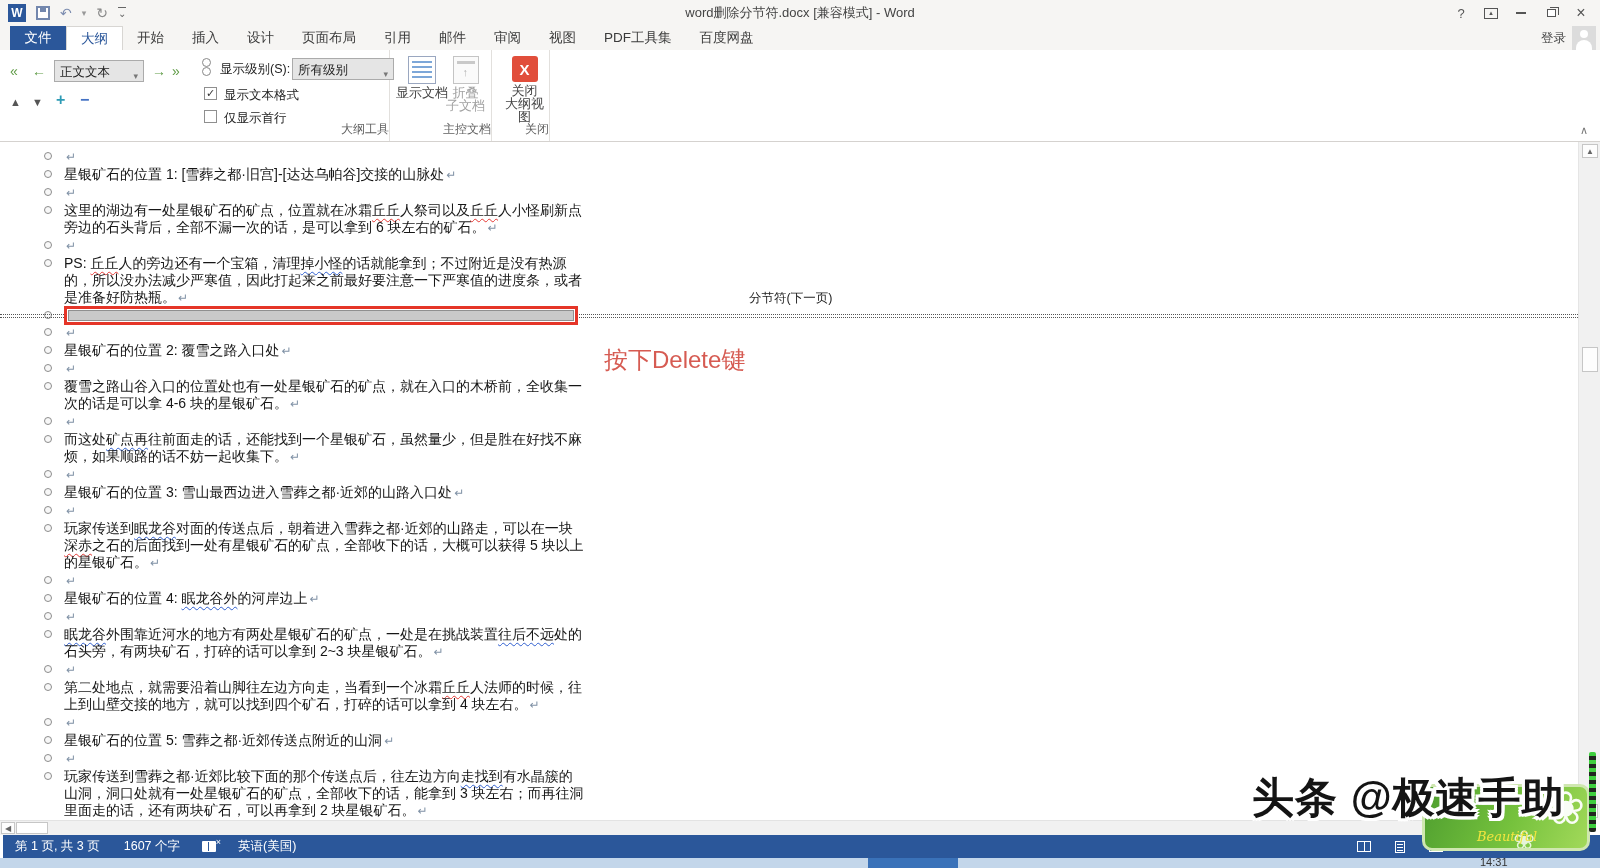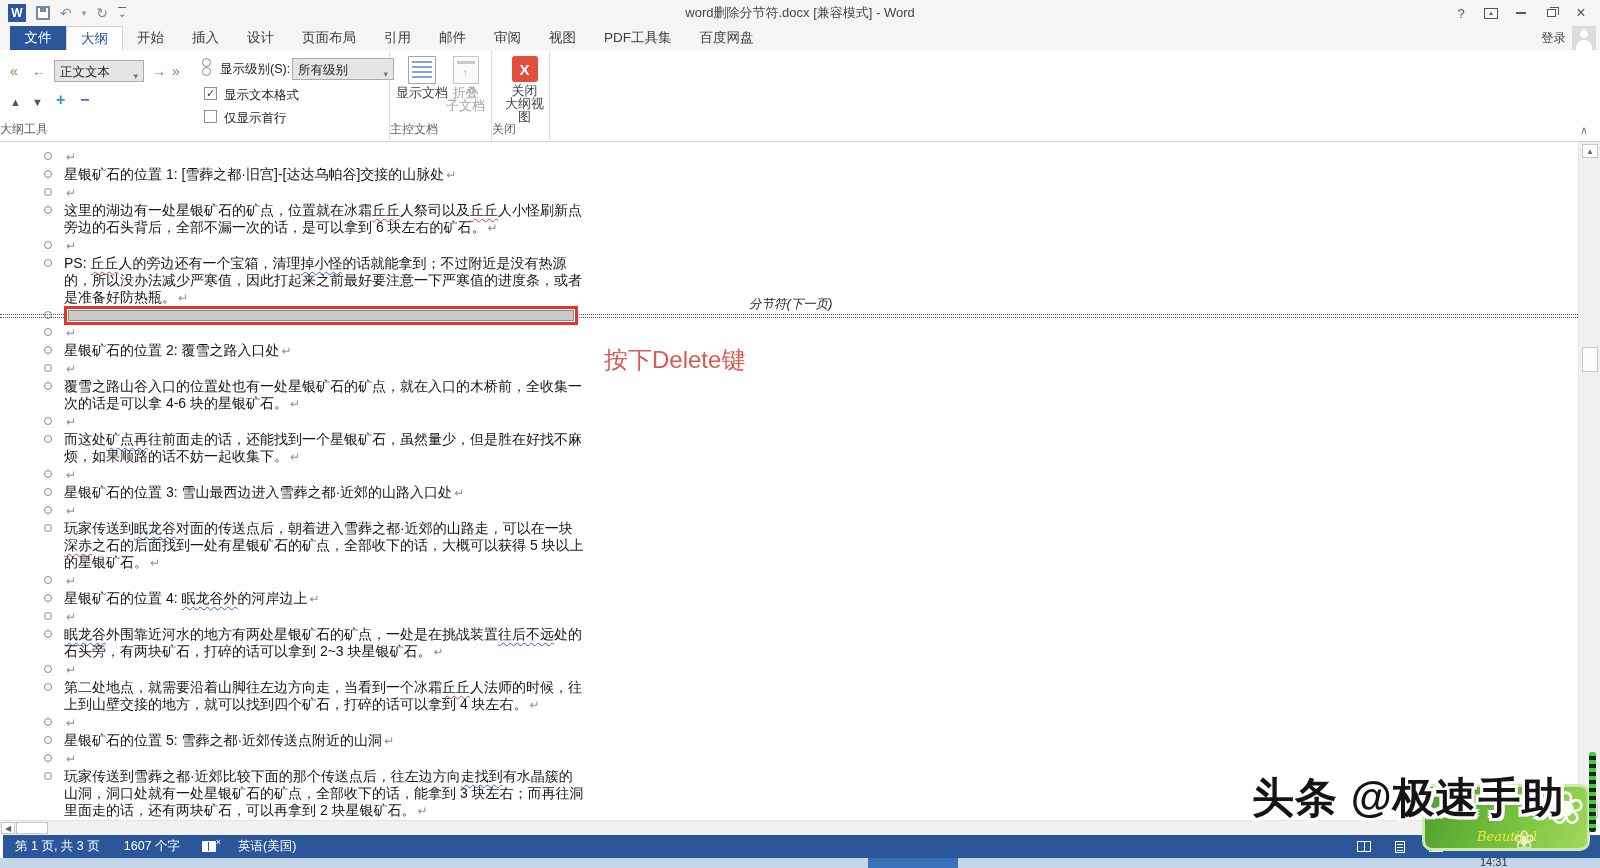--- a/index.html
+++ b/index.html
@@ -29,21 +29,21 @@
   .tab{display:flex;align-items:center;padding:0 14px;font-size:13.5px;color:#3b3b3b}
   .tab.active{background:#fff;color:#2b579a;border:1px solid #d8d6d3;border-bottom:none}
   .signin{position:absolute;right:34px;top:0;height:24px;display:flex;align-items:center;font-size:12.5px;color:#444}
   .avatar{position:absolute;right:4px;top:0;width:24px;height:24px;background:#dcdcdc;overflow:hidden}
   .avatar::before{content:"";position:absolute;left:8px;top:4px;width:8px;height:8px;border-radius:50%;background:#fff}
   .avatar::after{content:"";position:absolute;left:4px;top:14px;width:16px;height:10px;border-radius:8px 8px 0 0;background:#fff}
 
   
   .ribbon{position:absolute;left:0;top:50px;width:1600px;height:92px;background:#fff;border-bottom:1px solid #d5d2cf}
   .rgroup{position:absolute;top:0;height:91px;border-right:1px solid #e2e0dd}
-  .glabel{position:absolute;bottom:3px;left:0;right:0;text-align:left;font-size:12px;color:#5f5f5f}
+  .glabel{position:absolute;bottom:3px;left:0;right:0;text-align:right;font-size:12px;color:#5f5f5f}
   .g1{left:0;width:390px}.g2{left:390px;width:102px}.g3{left:492px;width:58px}
   .navglyph{position:absolute;font-size:14px;color:#5f9b46}
   .combo{position:absolute;background:#e5e5e5;border:1px solid #ababab;font-size:12.5px;color:#222;display:flex;align-items:flex-end;padding:0 5px}
   .combo .carrot{margin-left:auto;color:#777;font-size:9px}
   .mv{position:absolute;font-size:11px;color:#555}
   .plus{position:absolute;font-size:16px;font-weight:bold;color:#2e9bb5}
   .minus{position:absolute;font-size:16px;font-weight:bold;color:#4472c4}
   .lvl-icon{position:absolute;left:202px;top:8px;width:11px;height:18px}
   .lvl-icon::before,.lvl-icon::after{content:"";position:absolute;left:0;width:7px;height:7px;border:1px solid #888;border-radius:50%}
   .lvl-icon::before{top:0}.lvl-icon::after{top:9px}
@@ -326,21 +326,21 @@
         <div class="row">
           <span class="bullet"></span>
           <span class="ptext"><span>玩家传送到雪葬之都·近郊比较下面的那个传送点后，往左边方向</span><span class="sq-blue">走找到</span><span>有水晶簇的山洞，洞口处就有一处星银矿石的矿点，全部收下的话，能拿到 3 块左右；而再往洞里面走的话，还有两块矿石，可以再拿到 2 块星银矿石。</span><span class="pilcrow">↵</span></span>
         </div>
       </div>
     <div class="annotation">按下Delete键</div>
   <div class="break-line" style="top: 172px;"></div>
       <div class="break-box" style="top: 164px;">
         <div class="break-box-inner"></div>
       </div>
-      <div class="break-label" style="top: 154px; font-style: italic;">分节符(下一页)</div>
+      <div class="break-label" style="top: 148px;">分节符(下一页)</div>
     </div>
 
   <div class="vscroll">
     <span class="sbtn" style="top:2px">▲</span>
     <span class="vthumb"></span>
     <span class="sbtn" style="bottom:2px">▼</span>
   </div>
   <div class="hscroll">
     <span class="hbtn">◀</span>
     <span class="hthumb"></span>

